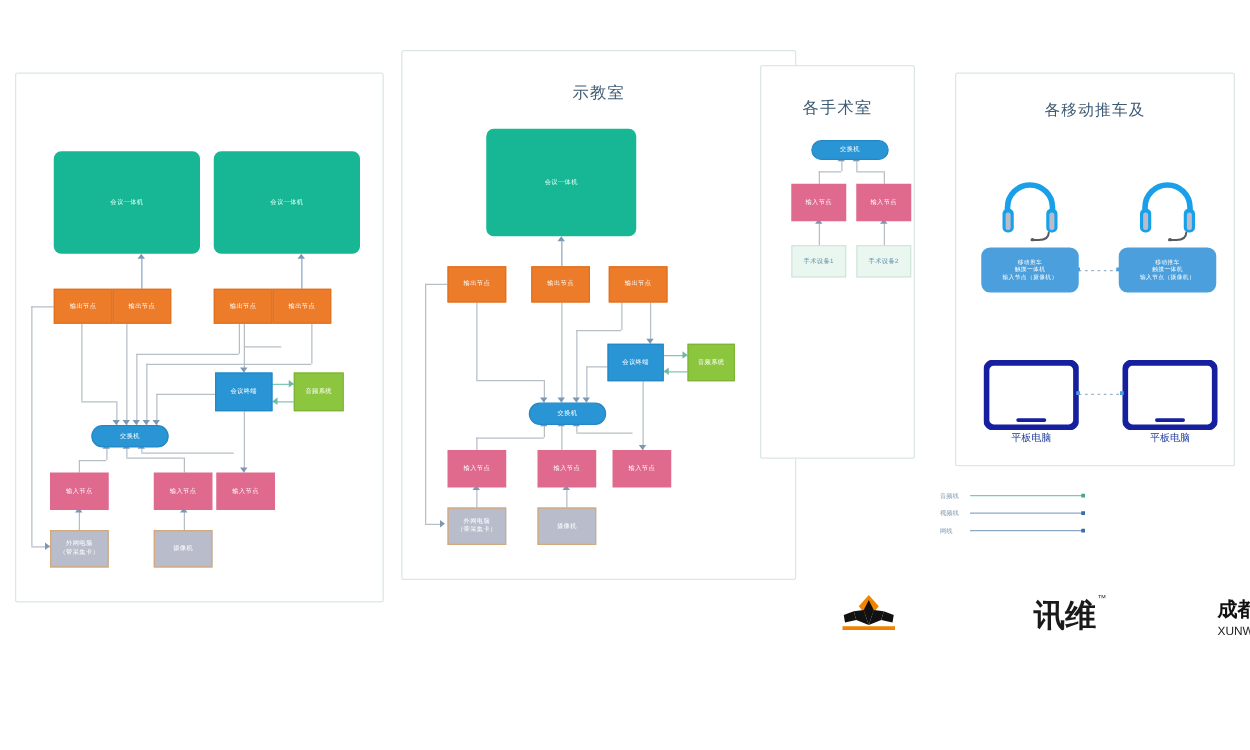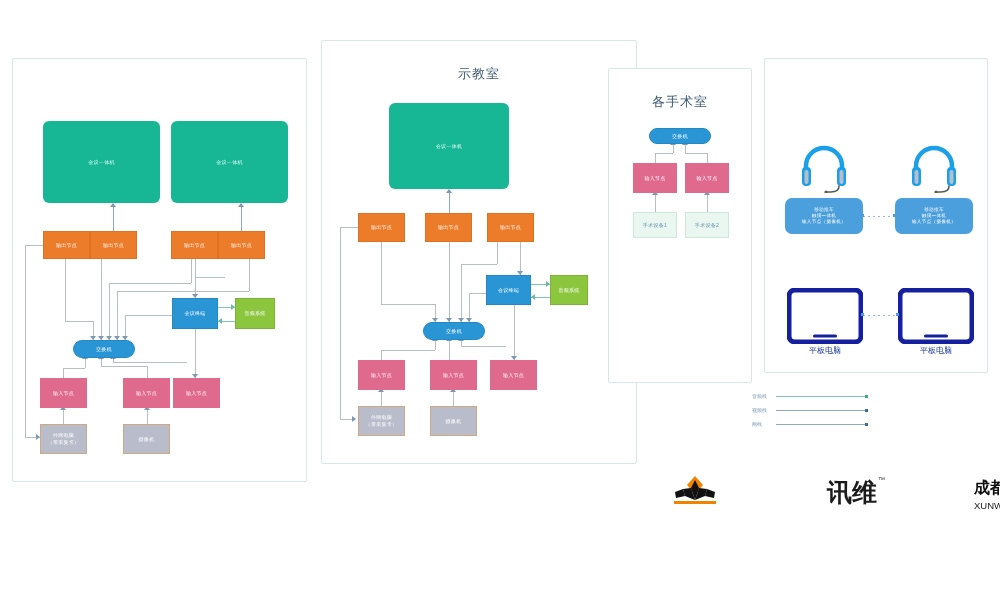--- a/index.html
+++ b/index.html
@@ -286,21 +286,21 @@
     <div class="ln lnv" style="left:139px; top:299px; height:6px;"></div>
     <div class="ln lnh" style="left:139px; top:305px; width:45px;"></div>
     <div class="arrow ar-up" style="left:136px; top:296px;"></div>
 
     <div class="ln lnv" style="left:59px; top:349px; height:16px;"></div>
     <div class="arrow ar-up" style="left:56px; top:347px;"></div>
     <div class="ln lnv" style="left:131px; top:349px; height:16px;"></div>
     <div class="arrow ar-up" style="left:128px; top:347px;"></div>
   </div>
 
-  <div class="panel" style="left:608px; top:68px; width:144px; height:315px;">
+  <div class="panel" style="left:608px; top:52px; width:124px; height:315px;">
     <div class="panel-title" style="top:26px; font-size:13px;">各手术室</div>
 
     <div class="node n-switch" style="left:40px; top:59px; width:62px; height:16px;">交换机</div>
 
     <div class="node n-input" style="left:24px; top:94px; width:44px; height:30px;">输入节点</div>
     <div class="node n-input" style="left:76px; top:94px; width:44px; height:30px;">输入节点</div>
 
     <div class="node n-surg" style="left:24px; top:143px; width:44px; height:26px;">手术设备1</div>
     <div class="node n-surg" style="left:76px; top:143px; width:44px; height:26px;">手术设备2</div>
 
@@ -314,20 +314,21 @@
     <div class="ln lnv" style="left:98px; top:84px; height:10px;"></div>
     <div class="arrow ar-up" style="left:73px; top:72px;"></div>
 
     <div class="ln lnv" style="left:46px; top:124px; height:19px;"></div>
     <div class="arrow ar-up" style="left:43px; top:122px;"></div>
     <div class="ln lnv" style="left:98px; top:124px; height:19px;"></div>
     <div class="arrow ar-up" style="left:95px; top:122px;"></div>
   </div>
 
   <div class="panel" style="left:764px; top:58px; width:224px; height:315px;">
+    <div class="panel-title" style="top:22px; font-size:12.5px;">各移动推车及</div>
 
     <svg class="headset" style="left:32px; top:84px;" width="54" height="50" viewBox="0 0 54 50">
       <path d="M9 31 V23 A18 18 0 0 1 45 23 V31" fill="none" stroke="#19a0e8" stroke-width="4.5" stroke-linecap="round"></path>
       <rect x="5" y="24" width="9" height="19" rx="4" fill="#19a0e8"></rect>
       <rect x="40" y="24" width="9" height="19" rx="4" fill="#19a0e8"></rect>
       <rect x="7.5" y="27" width="4" height="14" rx="2" fill="#b9bdcb"></rect>
       <rect x="42.5" y="27" width="4" height="14" rx="2" fill="#b9bdcb"></rect>
       <path d="M42 43 Q42 49 34 49 L30 49" fill="none" stroke="#555b63" stroke-width="1.6" stroke-linecap="round"></path>
       <circle cx="29" cy="49" r="1.6" fill="#555b63"></circle>
     </svg>

